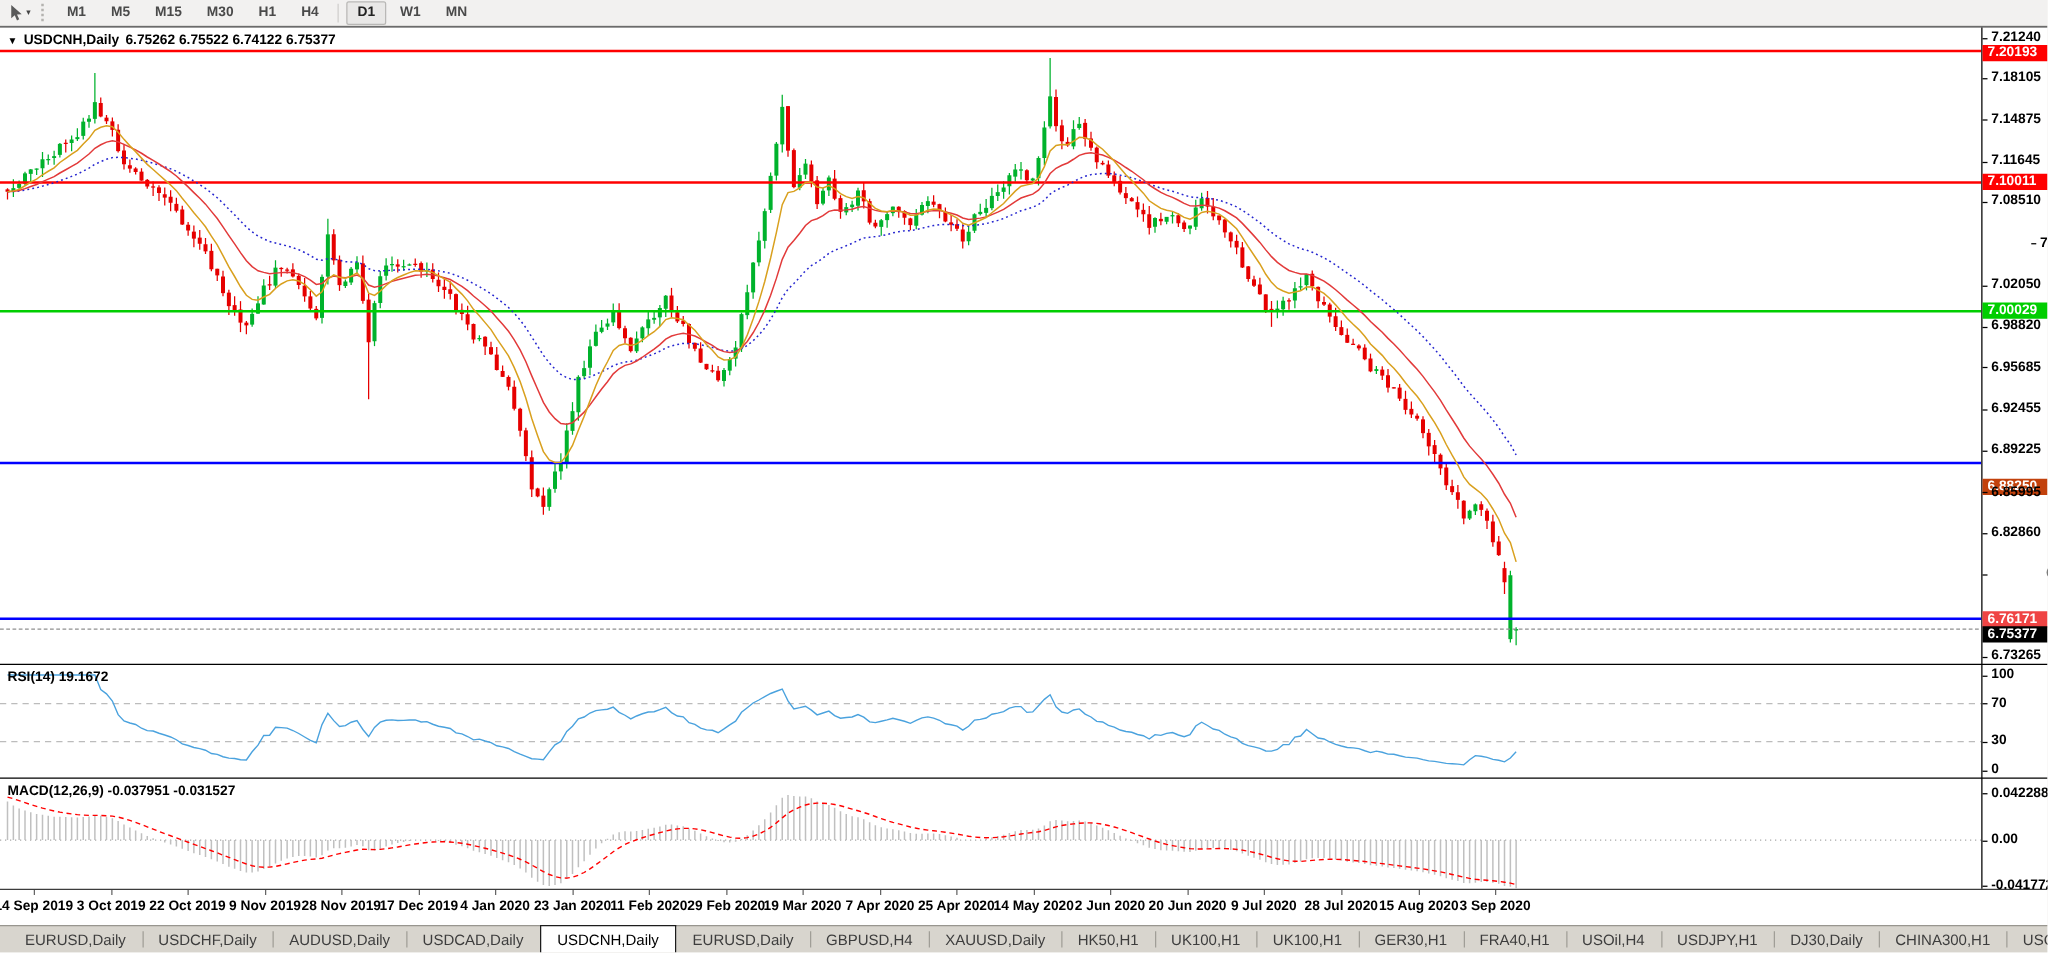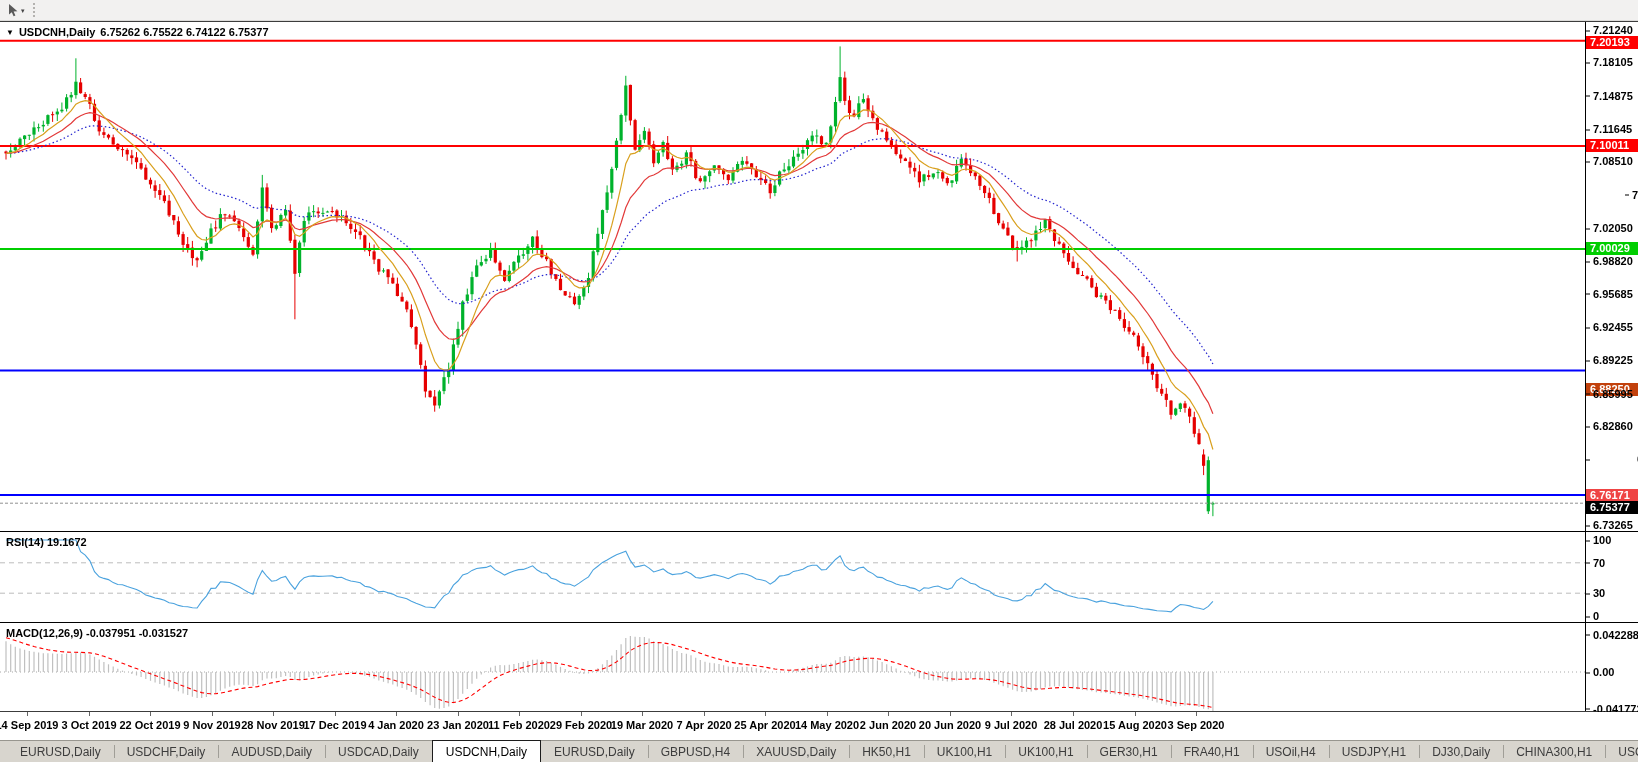--- a/index.html
+++ b/index.html
@@ -83,20 +83,32 @@
 <body>
 
 <div id="toolbar">
   <div class="cursor-tool">
     <svg width="11" height="13" viewBox="0 0 11 13">
       <path d="M1,0 L1,10.5 L3.8,8.2 L5.6,12.3 L7.4,11.4 L5.6,7.5 L9.4,7.3 Z" fill="#5a5a5a"></path>
     </svg>
     <span class="dd-arrow">▾</span>
   </div>
   <div class="grip"></div>
+  <div id="tf-buttons" style="display:flex;align-items:center;">
+      <div class="tf-btn">M1</div>
+      <div class="tf-btn">M5</div>
+      <div class="tf-btn">M15</div>
+      <div class="tf-btn">M30</div>
+      <div class="tf-btn">H1</div>
+      <div class="tf-btn">H4</div>
+      <div class="toolbar-sep"></div>
+      <div class="tf-btn active">D1</div>
+      <div class="tf-btn">W1</div>
+      <div class="tf-btn">MN</div>
+    </div>
 </div>
 
 <div id="chart-area">
   <div id="main-chart"><svg width="1585" height="509" viewBox="0 0 1585 509">
         <line x1="6.0" x2="6.0" y1="128.6" y2="137.5" stroke="#E60000" stroke-width="1"></line>
         <rect x="4.4" y="129.5" width="3.2" height="1.9" fill="#E60000"></rect>
         <line x1="10.7" x2="10.7" y1="121.4" y2="135.6" stroke="#00B22C" stroke-width="1"></line>
         <rect x="9.1" y="128.5" width="3.2" height="2.7" fill="#00B22C"></rect>
         <line x1="15.3" x2="15.3" y1="122.4" y2="130.2" stroke="#00B22C" stroke-width="1"></line>
         <rect x="13.7" y="125.1" width="3.2" height="3.2" fill="#00B22C"></rect>

